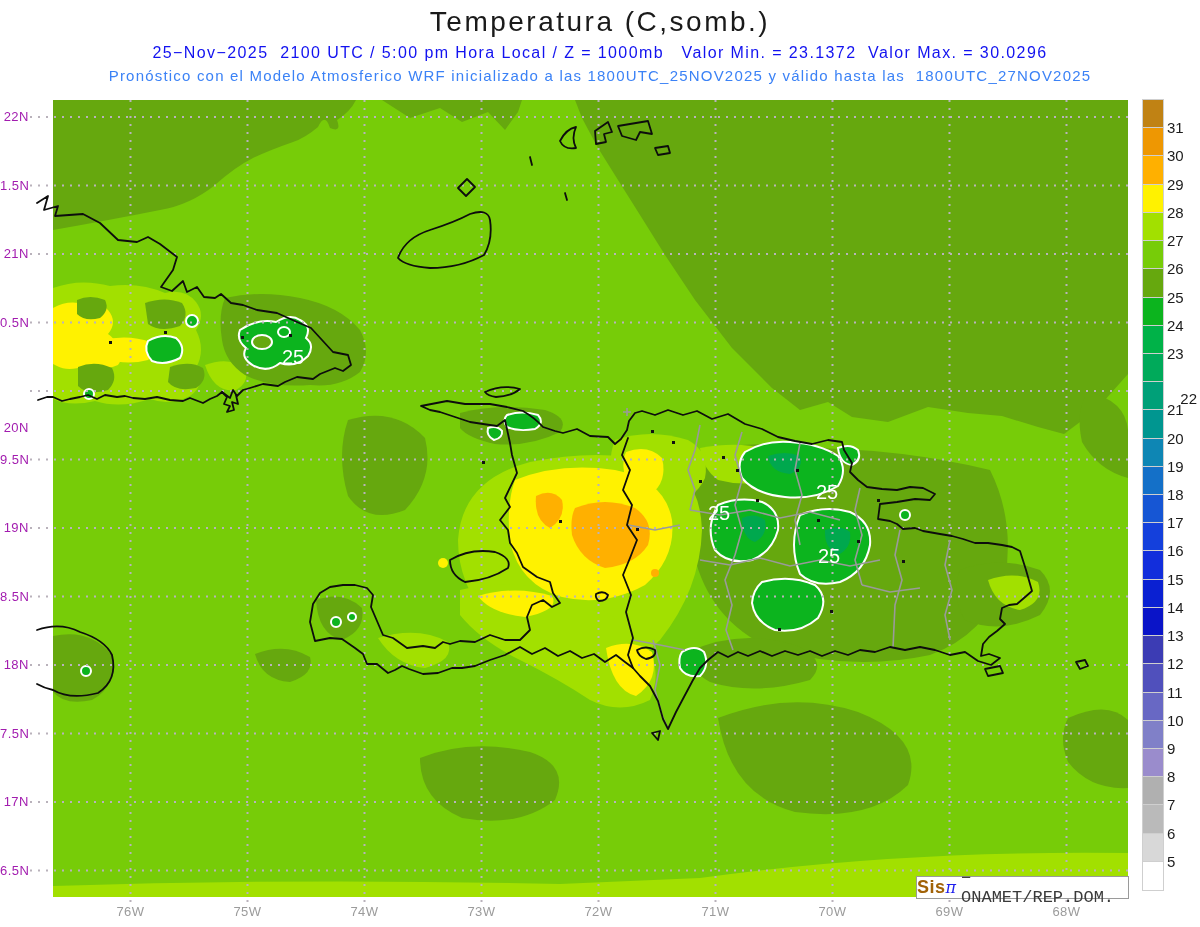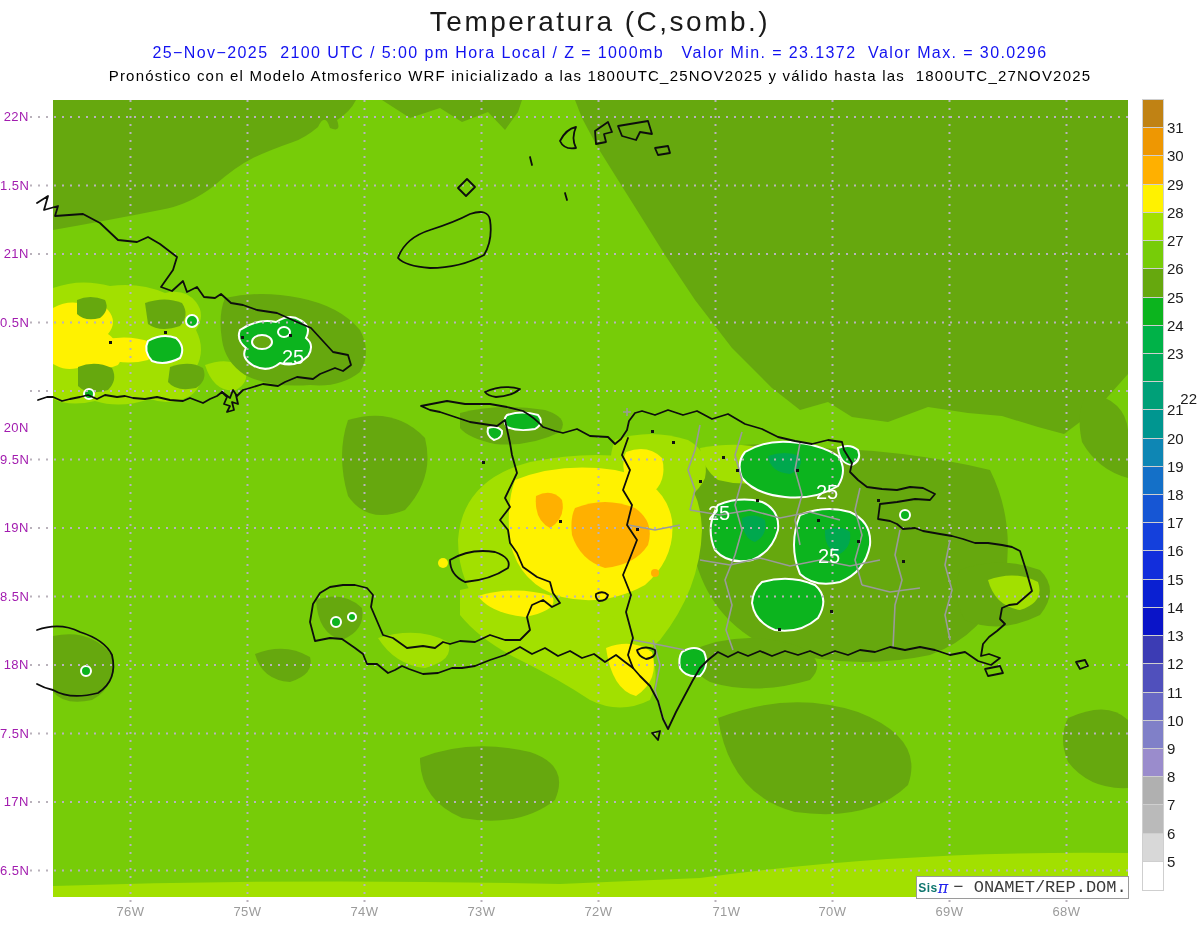--- a/index.html
+++ b/index.html
@@ -3,31 +3,31 @@
 <meta charset="utf-8">
 <style>
   html,body{margin:0;padding:0;background:#ffffff;}
   #stage{position:relative;width:1200px;height:927px;background:#ffffff;overflow:hidden;
          font-family:"Liberation Sans",sans-serif;}
   .title{position:absolute;top:6px;left:0;width:1200px;text-align:center;
          font-size:28px;letter-spacing:2.5px;color:#1a1a1a;white-space:pre;}
   .sub1{position:absolute;top:44px;left:0;width:1200px;text-align:center;
         font-size:16px;letter-spacing:1.4px;color:#1212f0;white-space:pre;}
   .sub2{position:absolute;top:67px;left:0;width:1200px;text-align:center;
-        font-size:15px;letter-spacing:1.2px;color:#000000;white-space:pre;}
+        font-size:15px;letter-spacing:1.2px;color:#3b82f6;white-space:pre;}
   #mapsvg{position:absolute;left:0;top:0;}
   .ylab{position:absolute;width:29px;text-align:right;font-size:13px;color:#a21caf;
         letter-spacing:0.5px;height:16px;line-height:16px;}
   .xlab{position:absolute;width:44px;text-align:center;font-size:13px;color:#9b9b9b;
         letter-spacing:0.5px;top:904px;height:16px;line-height:16px;}
   .cbcell{position:absolute;left:1143px;width:20px;outline:1px solid #cfcfcf;}
   .cblab{position:absolute;left:1167px;width:30px;font-size:15px;color:#1c1c1c;height:16px;line-height:16px;}
   #credit{position:absolute;left:916px;top:876px;width:211px;height:21px;background:#ffffff;
           border:1px solid #9a9a9a;display:flex;align-items:center;justify-content:center;z-index:5;}
-  #credit .sis{color:#0f766e;font-size:12px;letter-spacing:0.5px;font-weight:bold;}
+  #credit .sis{color:#a16207;font-size:18px;letter-spacing:0.5px;font-weight:bold;}
   #credit .pi{color:#2020ee;font-size:16px;font-style:italic;font-family:"DejaVu Serif",serif;line-height:12px;}
   #credit .rest{color:#3a3a3a;font-size:17px;font-family:"Liberation Mono",monospace;margin-left:5px;}
   .clab{font-family:"Liberation Sans",sans-serif;font-size:20px;fill:#ffffff;}
 </style>
 </head>
 <body>
 
 <div id="stage">
 
   <div class="title">Temperatura (C,somb.)</div>
@@ -225,21 +225,21 @@
       <div class="ylab" style="left: 0px; top: 725.5px;">7.5N</div>
       <div class="ylab" style="left: 0px; top: 794px;">17N</div>
       <div class="ylab" style="left: 0px; top: 862.5px;">6.5N</div>
     </div>
   <div id="xlabels">
       <div class="xlab" style="left: 108.5px;">76W</div>
       <div class="xlab" style="left: 225.5px;">75W</div>
       <div class="xlab" style="left: 342.5px;">74W</div>
       <div class="xlab" style="left: 459.5px;">73W</div>
       <div class="xlab" style="left: 576.5px;">72W</div>
-      <div class="xlab" style="left: 693.5px; margin-left: 11px;">71W</div>
+      <div class="xlab" style="left: 693.5px;">71W</div>
       <div class="xlab" style="left: 810.5px;">70W</div>
       <div class="xlab" style="left: 927.5px;">69W</div>
       <div class="xlab" style="left: 1044.5px;">68W</div>
     </div>
 
   <div id="colorbar">
       <div class="cbcell" style="top: 100px; height: 28.2143px; background: rgb(192, 130, 20);"></div>
       <div class="cbcell" style="top: 128.214px; height: 28.2143px; background: rgb(238, 151, 2);"></div>
       <div class="cbcell" style="top: 156.429px; height: 28.2143px; background: rgb(255, 176, 0);"></div>
       <div class="cbcell" style="top: 184.643px; height: 28.2143px; background: rgb(255, 242, 0);"></div>

